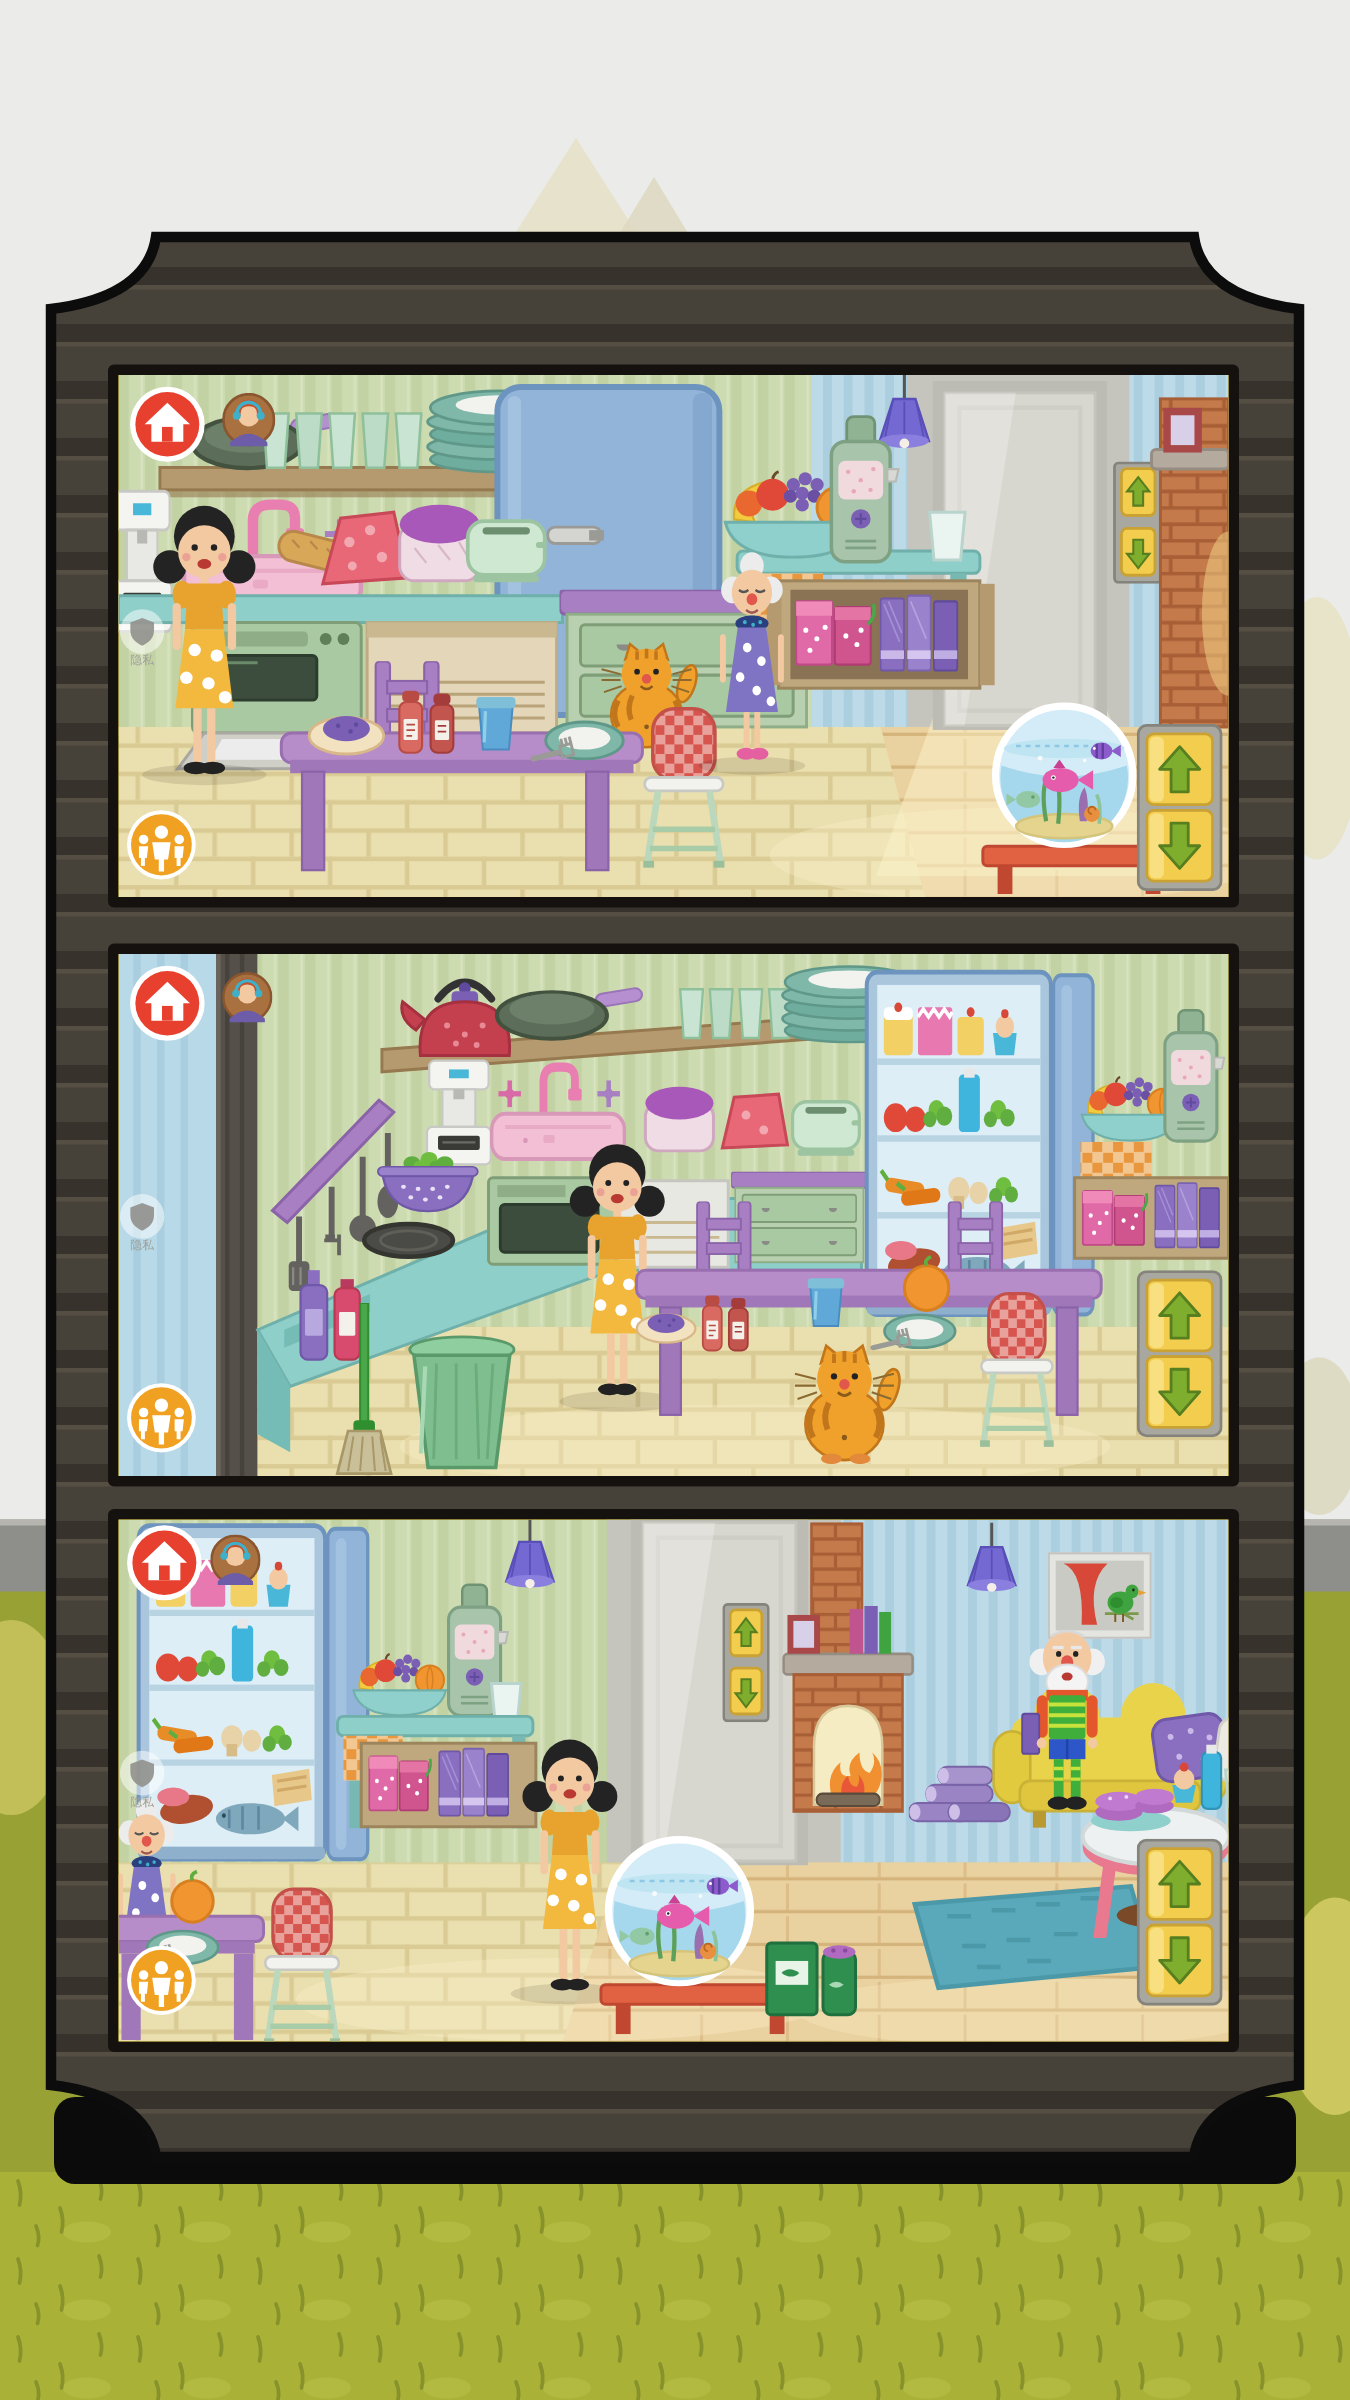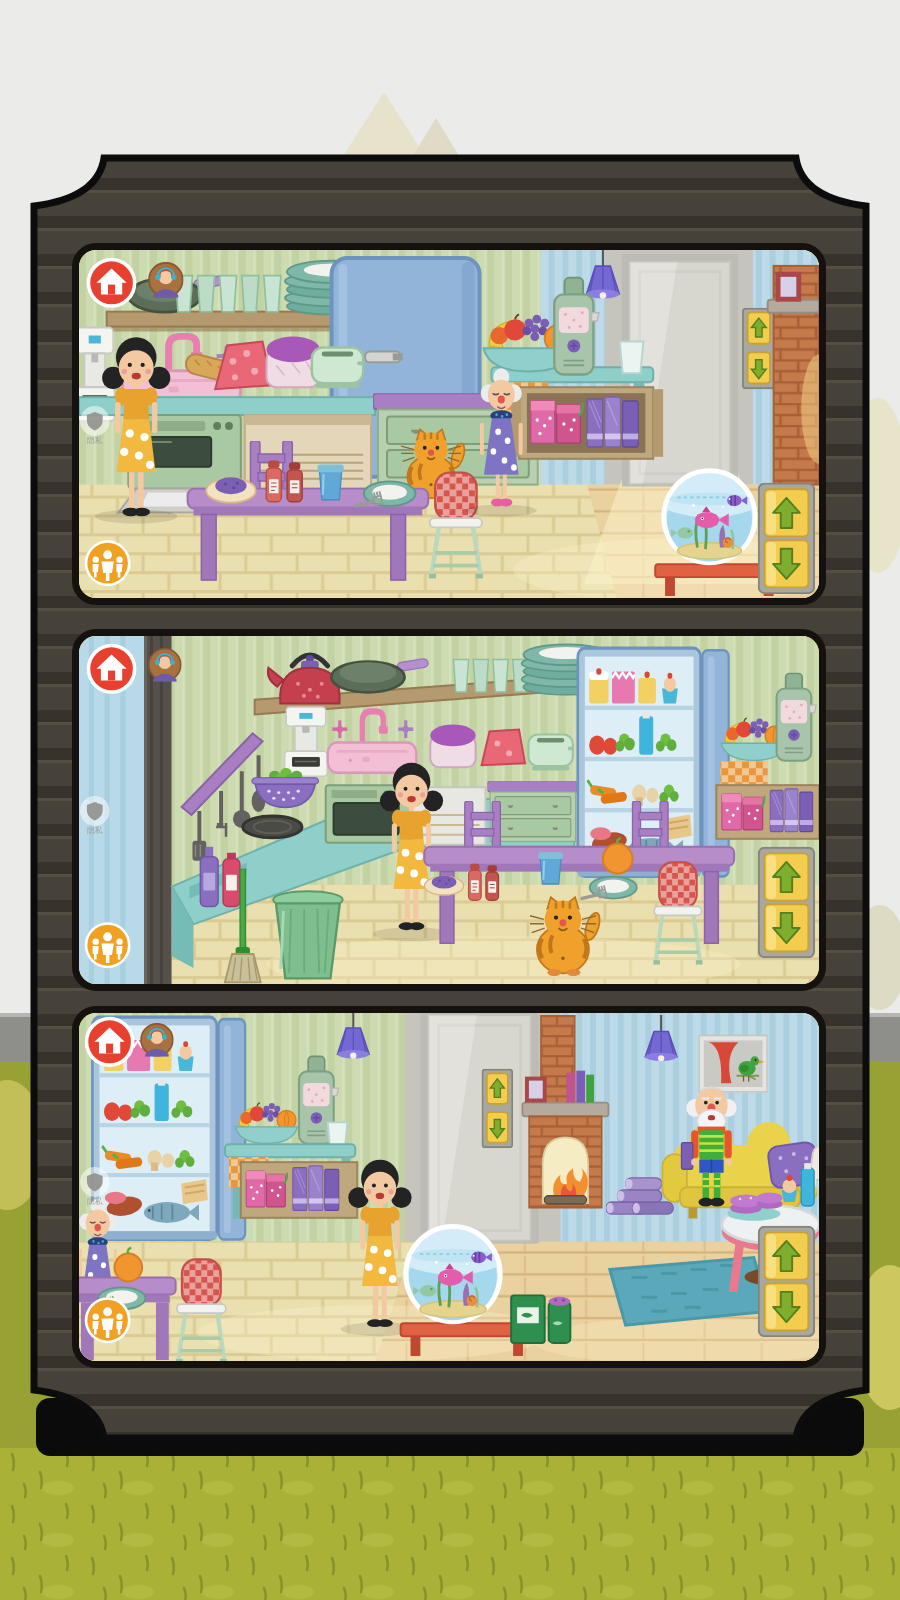--- a/index.html
+++ b/index.html
@@ -7,21 +7,21 @@
        background:#ebebe9;font-family:"Liberation Sans",sans-serif}
   .abs{position:absolute}
   .tree{position:absolute;opacity:.85}
   .tri{clip-path:polygon(50% 0,100% 100%,0 100%)}
   .bg-band{position:absolute;left:0;top:1013px;width:900px;height:48px;background:#8e8e8a;border-top:4px solid #b6b5b0}
   .bg-olive{position:absolute;left:0;top:1061px;width:900px;height:392px;background:#98a134}
   .bush{position:absolute;border-radius:50%}
   .grass-svg{position:absolute;left:0;top:1448px;width:900px;height:152px}
   .frame-svg{position:absolute;left:0;top:0;width:900px;height:1600px;pointer-events:none}
   .panel{position:absolute;left:72px;width:740px;height:348px;border:7px solid #14110f;
-         border-radius:24px;overflow:hidden;background:#fde047}
+         border-radius:4px;overflow:hidden;background:#fde047}
   .panel svg.scene{display:block;width:100%;height:100%}
   #p1{top:243px}#p2{top:629px}#p3{top:1006px}
 </style>
 </head>
 <body>
 
 <svg style="position:absolute;width:0;height:0" aria-hidden="true">
 <defs>
 <pattern id="pGreen" width="18" height="24" patternUnits="userSpaceOnUse">
  <rect width="18" height="24" fill="#cddbb1"></rect>

